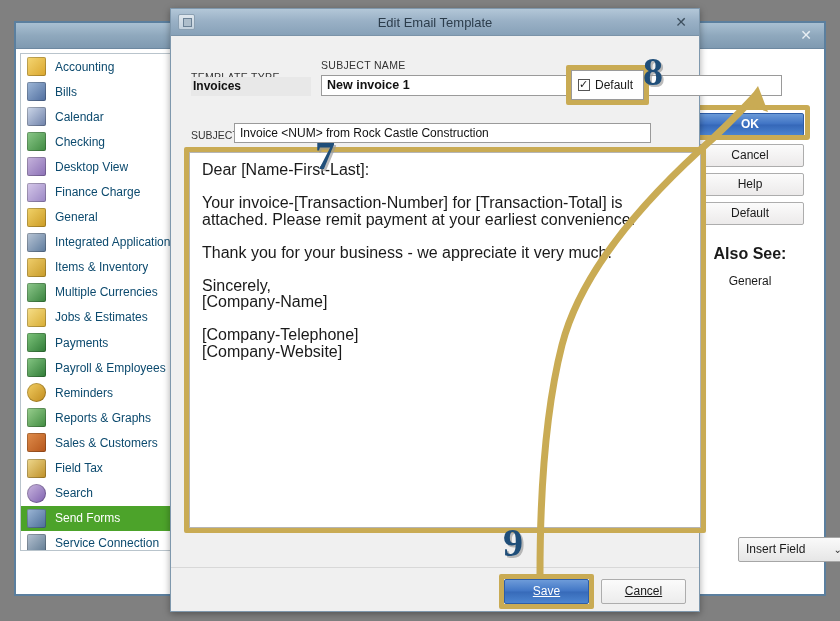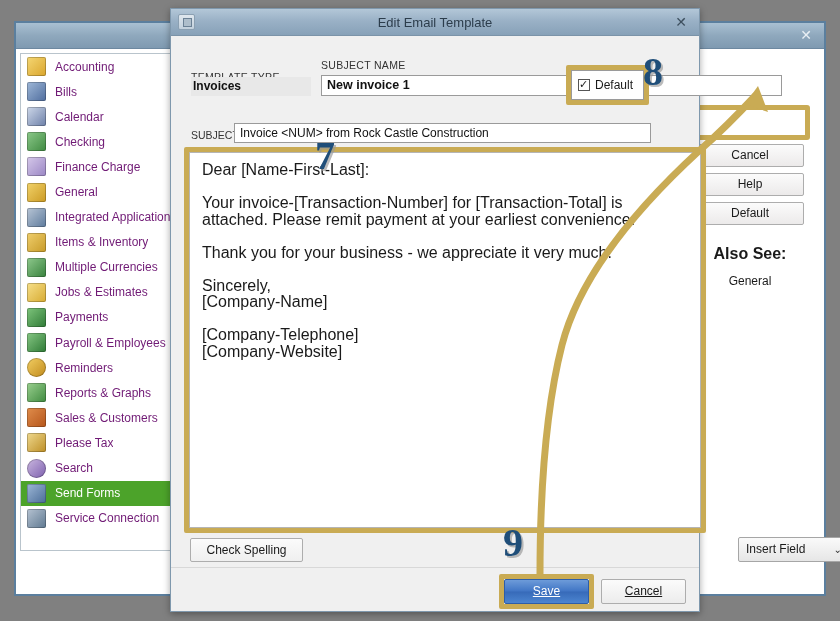--- a/index.html
+++ b/index.html
@@ -28,21 +28,21 @@
   }
 
   
   #sidebar{
     position:absolute; left:4px; top:30px; width:160px; height:498px;
     background:#ffffff; border:1px solid #b9c4cc;
     overflow:hidden;
   }
   .side-item{
     display:flex; align-items:center; height:25.1px; padding-left:6px;
-    font-size:12px; color:#701a75; white-space:nowrap;
+    font-size:12px; color:#0c4a6e; white-space:nowrap;
   }
   .side-item.selected{ background:#4ca32a; color:#ffffff; }
   .side-ico{
     width:19px; height:19px; margin-right:9px; flex:none;
     border-radius:2px; position:relative;
     box-shadow:inset 0 0 0 1px rgba(0,0,0,.22);
   }
   .side-label{ overflow:hidden; text-overflow:ellipsis; }
 
   
@@ -243,20 +243,24 @@
       </div>
       <div class="side-item">
         <span class="side-ico ic-calendar"></span>
         <span class="side-label">Calendar</span>
       </div>
       <div class="side-item">
         <span class="side-ico ic-checking"></span>
         <span class="side-label">Checking</span>
       </div>
       <div class="side-item">
+        <span class="side-ico ic-desktop"></span>
+        <span class="side-label">Desktop View</span>
+      </div>
+      <div class="side-item">
         <span class="side-ico ic-finance"></span>
         <span class="side-label">Finance Charge</span>
       </div>
       <div class="side-item">
         <span class="side-ico ic-general"></span>
         <span class="side-label">General</span>
       </div>
       <div class="side-item">
         <span class="side-ico ic-integrated"></span>
         <span class="side-label">Integrated Applications</span>
@@ -288,37 +292,38 @@
       <div class="side-item">
         <span class="side-ico ic-reports"></span>
         <span class="side-label">Reports &amp; Graphs</span>
       </div>
       <div class="side-item">
         <span class="side-ico ic-sales"></span>
         <span class="side-label">Sales &amp; Customers</span>
       </div>
       <div class="side-item">
         <span class="side-ico ic-salestax"></span>
-        <span class="side-label">Please Tax</span>
+        <span class="side-label">Field Tax</span>
       </div>
       <div class="side-item">
         <span class="side-ico ic-search"></span>
         <span class="side-label">Search</span>
       </div>
       <div class="side-item selected">
         <span class="side-ico ic-sendforms"></span>
         <span class="side-label">Send Forms</span>
       </div>
       <div class="side-item">
         <span class="side-ico ic-service"></span>
         <span class="side-label">Service Connection</span>
       </div>
     </div>
 
   <div id="prefs-buttons">
+    <div class="pbtn primary" style="top:60px">OK</div>
     <div class="pbtn" style="top:91px">Cancel</div>
     <div class="pbtn" style="top:120px">Help</div>
     <div class="pbtn" style="top:149px">Default</div>
     <div id="also-see">Also See:</div>
     <div id="also-see-general">General</div>
     <div id="ok-highlight"></div>
   </div>
 </div>
 
 <div id="modal">
@@ -352,21 +357,20 @@
 Thank you for your business - we appreciate it very much.
 
 Sincerely,
 [Company-Name]
 
 [Company-Telephone]
 [Company-Website]</div>
   </div>
   <div id="body-highlight"></div>
 
-  <div id="check-spelling">Check Spelling</div>
 
   <div id="insert-field">
     <span>Insert Field</span>
     <span class="caret">⌄</span>
   </div>
 
   <div id="modal-footer">
     <div id="save-btn">
       <span class="u">Save</span>
     </div>

